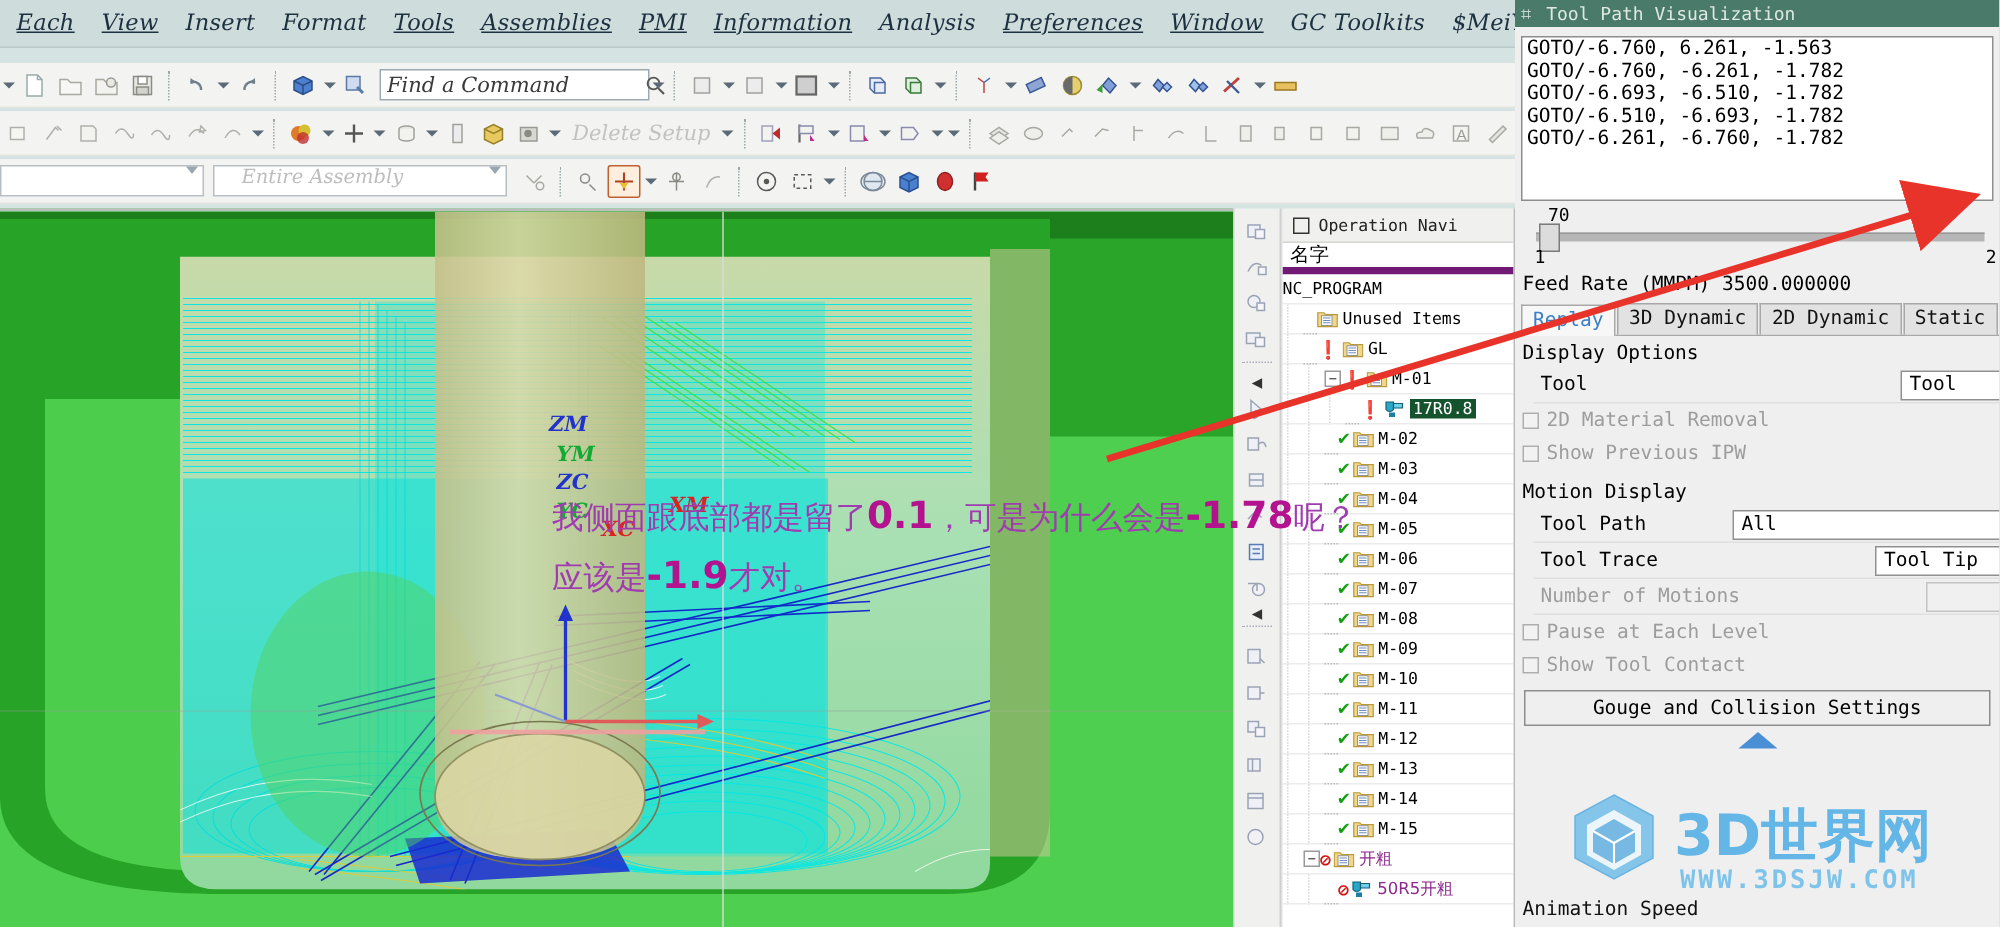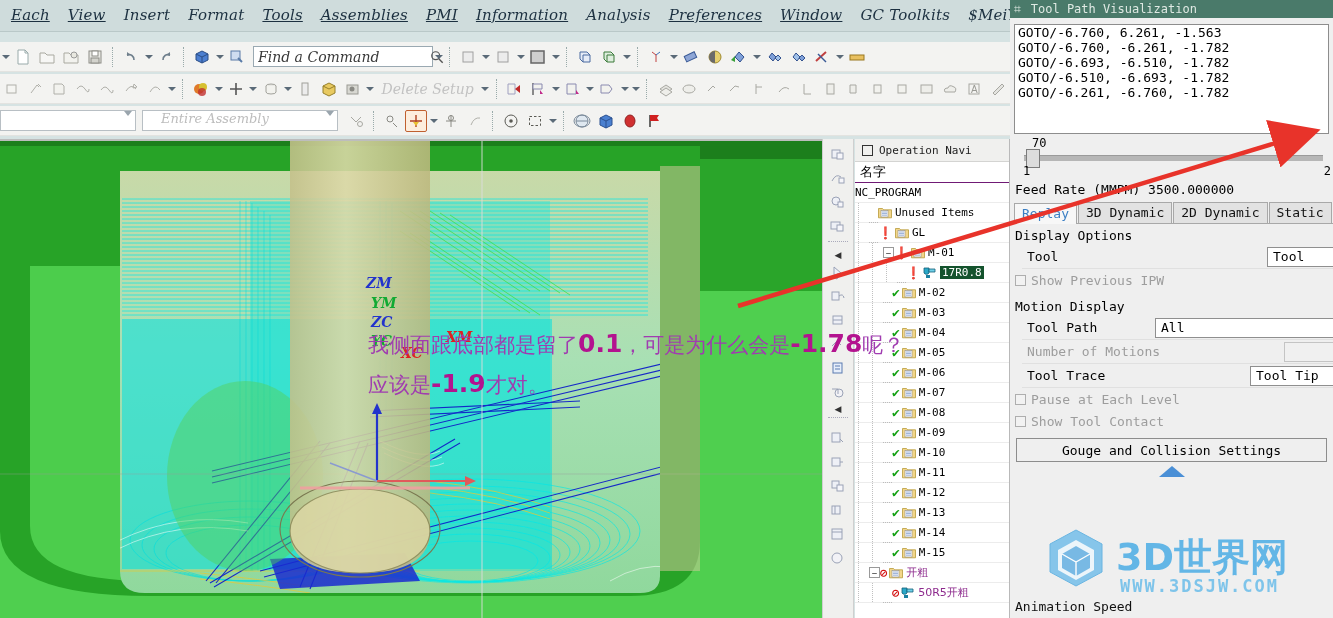--- a/index.html
+++ b/index.html
@@ -98,21 +98,21 @@
   }
   .opnav-title {
     height:23px; display:flex; align-items:center; gap:6px; padding-left:7px;
     background:#f0f0ee; border-bottom:1px solid #d4d4d2;
     font-family:"DejaVu Sans Mono", monospace; font-size:11px; color:#222;
     white-space:nowrap;
   }
   .win-ico { width:11px;height:11px;border:1.5px solid #333; flex:none;}
   .opnav-head {
     height:21px; display:flex; align-items:center; padding-left:5px;
-    background:#fff; border-bottom:1px solid #701a75;
+    background:#fff; border-bottom:5px solid #701a75;
     font-size:13px; color:#000;
   }
   .tree { background:#fff; height:435px; overflow:hidden; }
   .trow {
     height:20px; display:flex; align-items:center; white-space:nowrap;
     border-bottom:1px solid #ececec; font-family:"DejaVu Sans Mono", monospace;
     font-size:11px; color:#000;
   }
   .tdots { width:7px; height:20px; flex:none; }
   .tdots.line { background-image:linear-gradient(#c0c0c0 1px, transparent 1px);
@@ -1274,36 +1274,40 @@
 
     <div class="sec-head">Display Options</div>
 
     <div class="frow">
       <span class="flabel">Tool</span>
       <span class="fctl" style="left:245px;right:-80px;">Tool</span>
     </div>
 
     <div class="cbrow">
       <span class="cb"></span>
+      <span class="cbl">2D Material Removal</span>
+    </div>
+    <div class="cbrow">
+      <span class="cb"></span>
       <span class="cbl">Show Previous IPW</span>
     </div>
 
     <div class="sec-head" style="padding-top:8px;">Motion Display</div>
 
     <div class="frow">
       <span class="flabel">Tool Path</span>
       <span class="fctl" style="left:133px;right:-80px;">All</span>
     </div>
     <div class="frow">
+      <span class="flabel">Tool Trace</span>
+      <span class="fctl" style="left:228px;right:-80px;">Tool Tip</span>
+    </div>
+    <div class="frow">
       <span class="flabel dim">Number of Motions</span>
       <span class="fctl dim" style="left:262px;right:-40px;"></span>
-    </div>
-    <div class="frow">
-      <span class="flabel">Tool Trace</span>
-      <span class="fctl" style="left:228px;right:-80px;">Tool Tip</span>
     </div>
 
     <div class="cbrow">
       <span class="cb"></span>
       <span class="cbl">Pause at Each Level</span>
     </div>
     <div class="cbrow">
       <span class="cb"></span>
       <span class="cbl">Show Tool Contact</span>
     </div>

